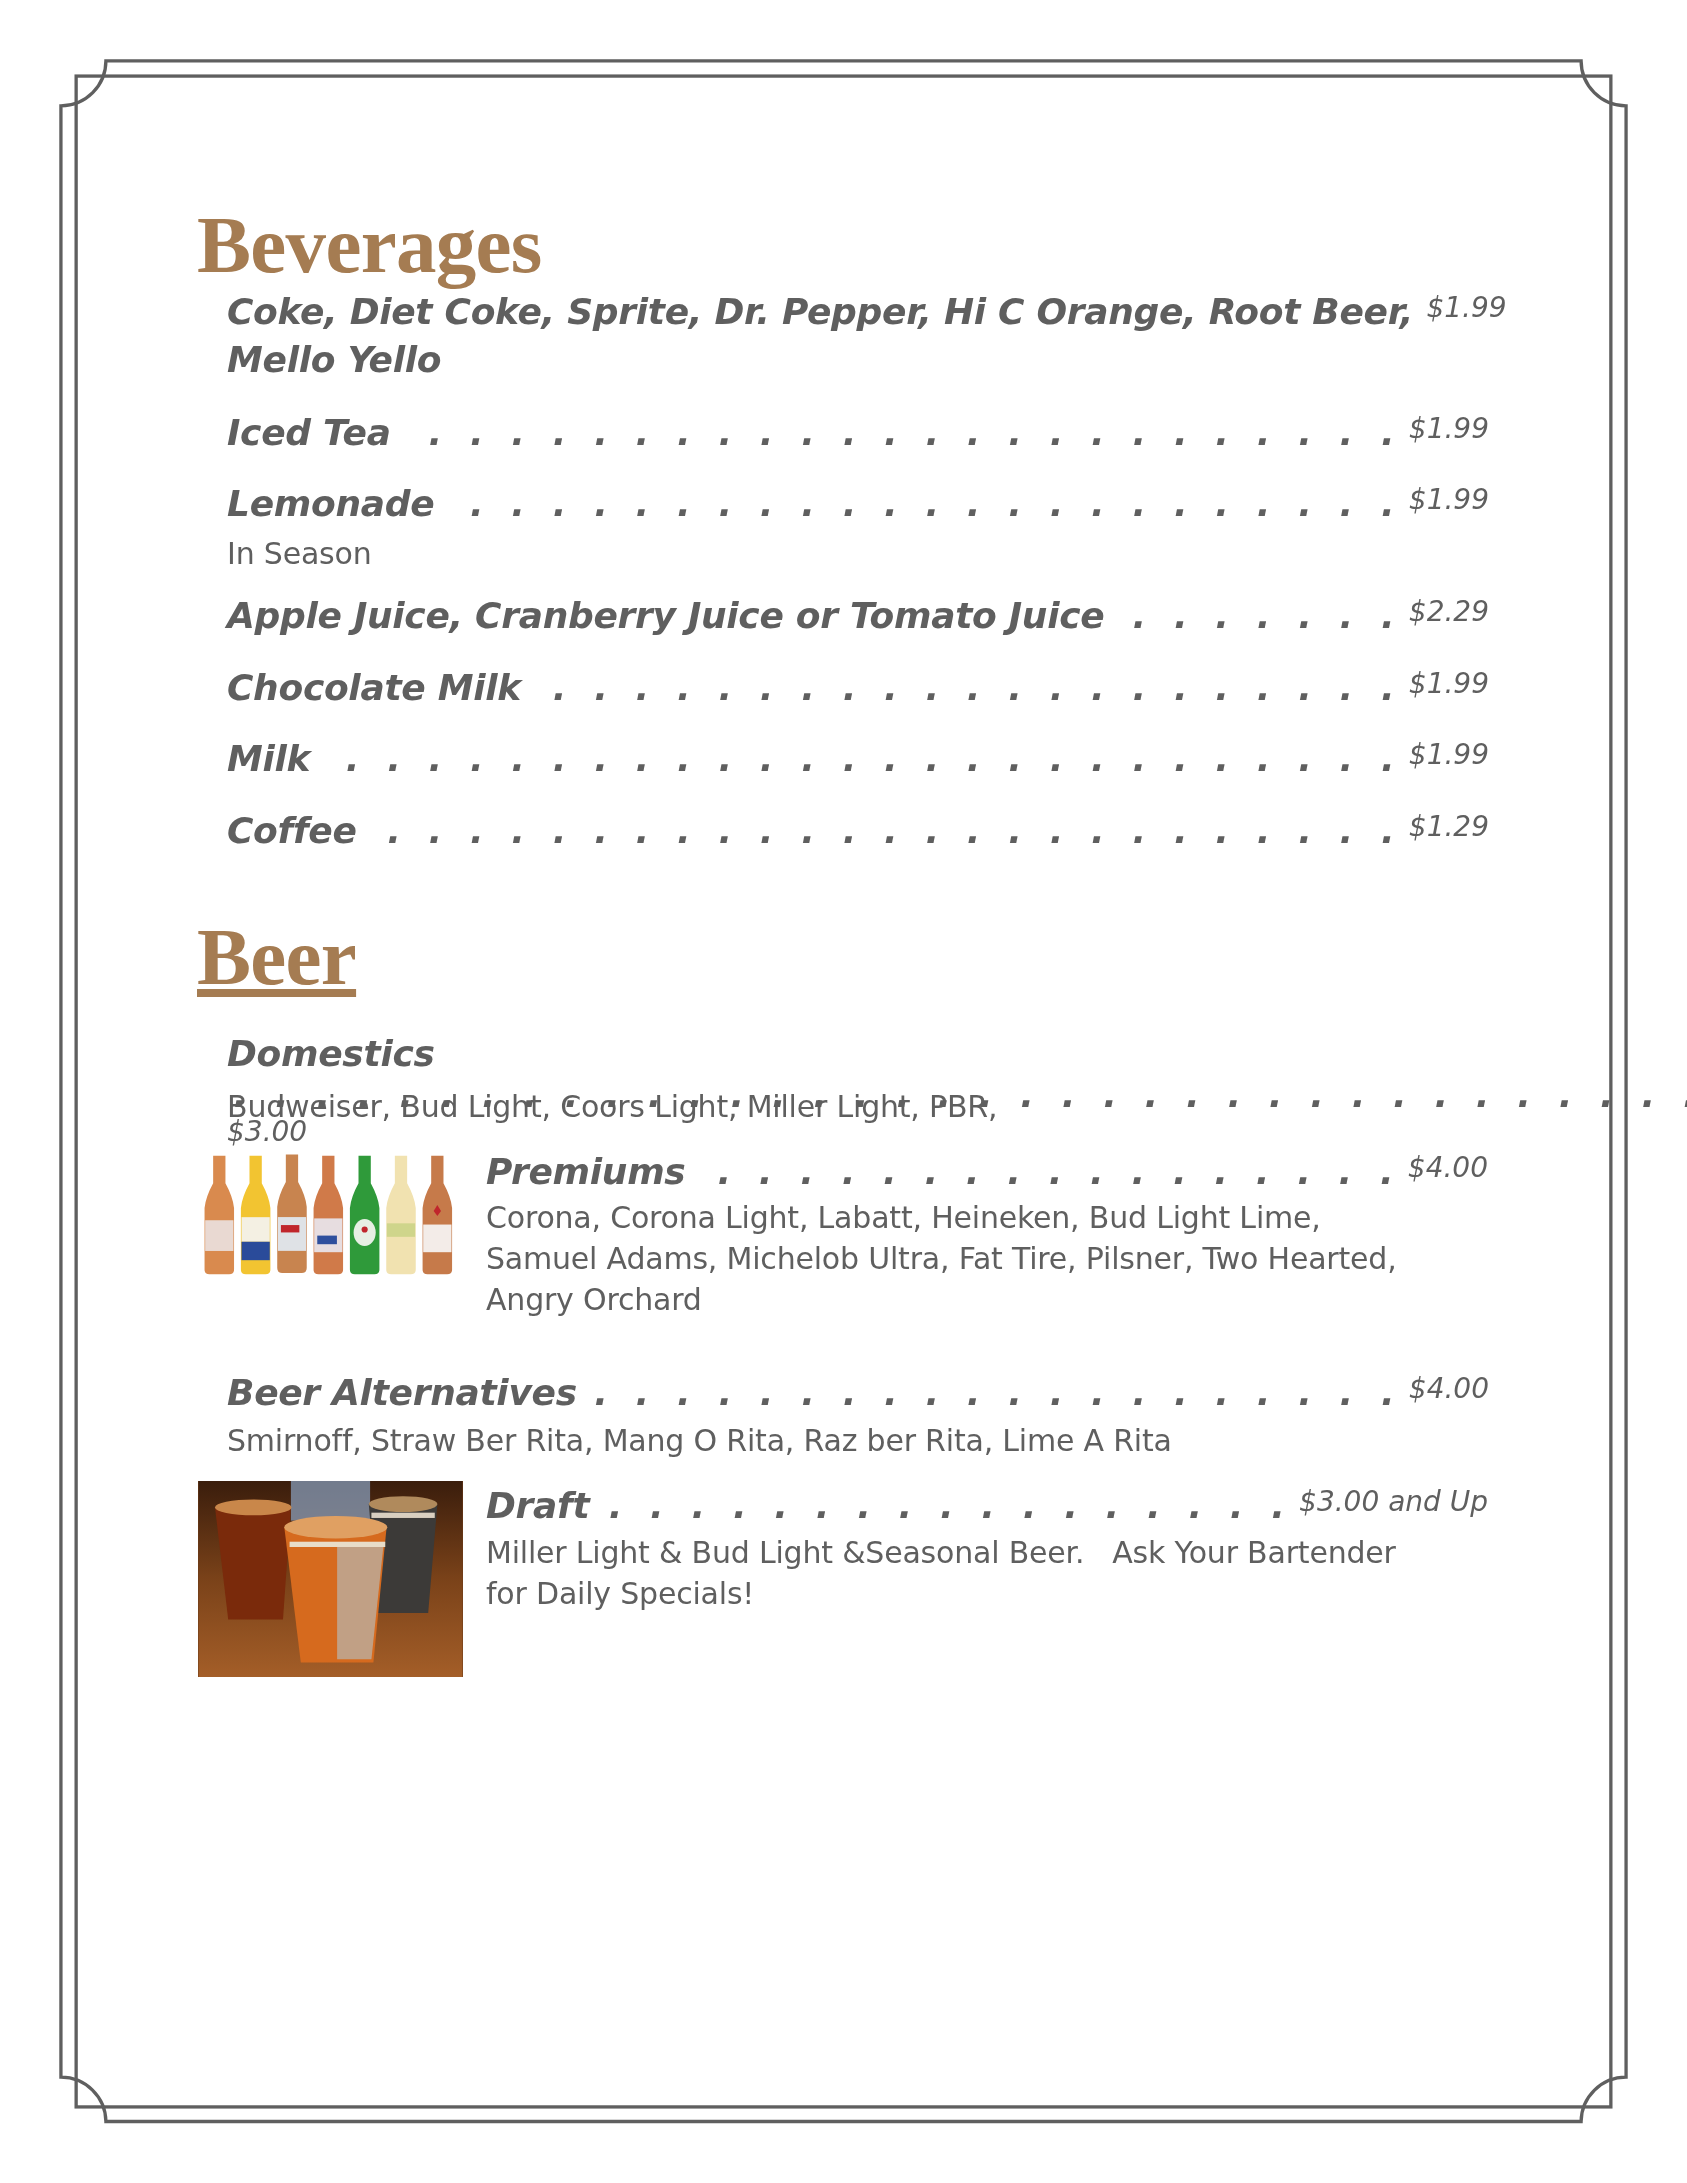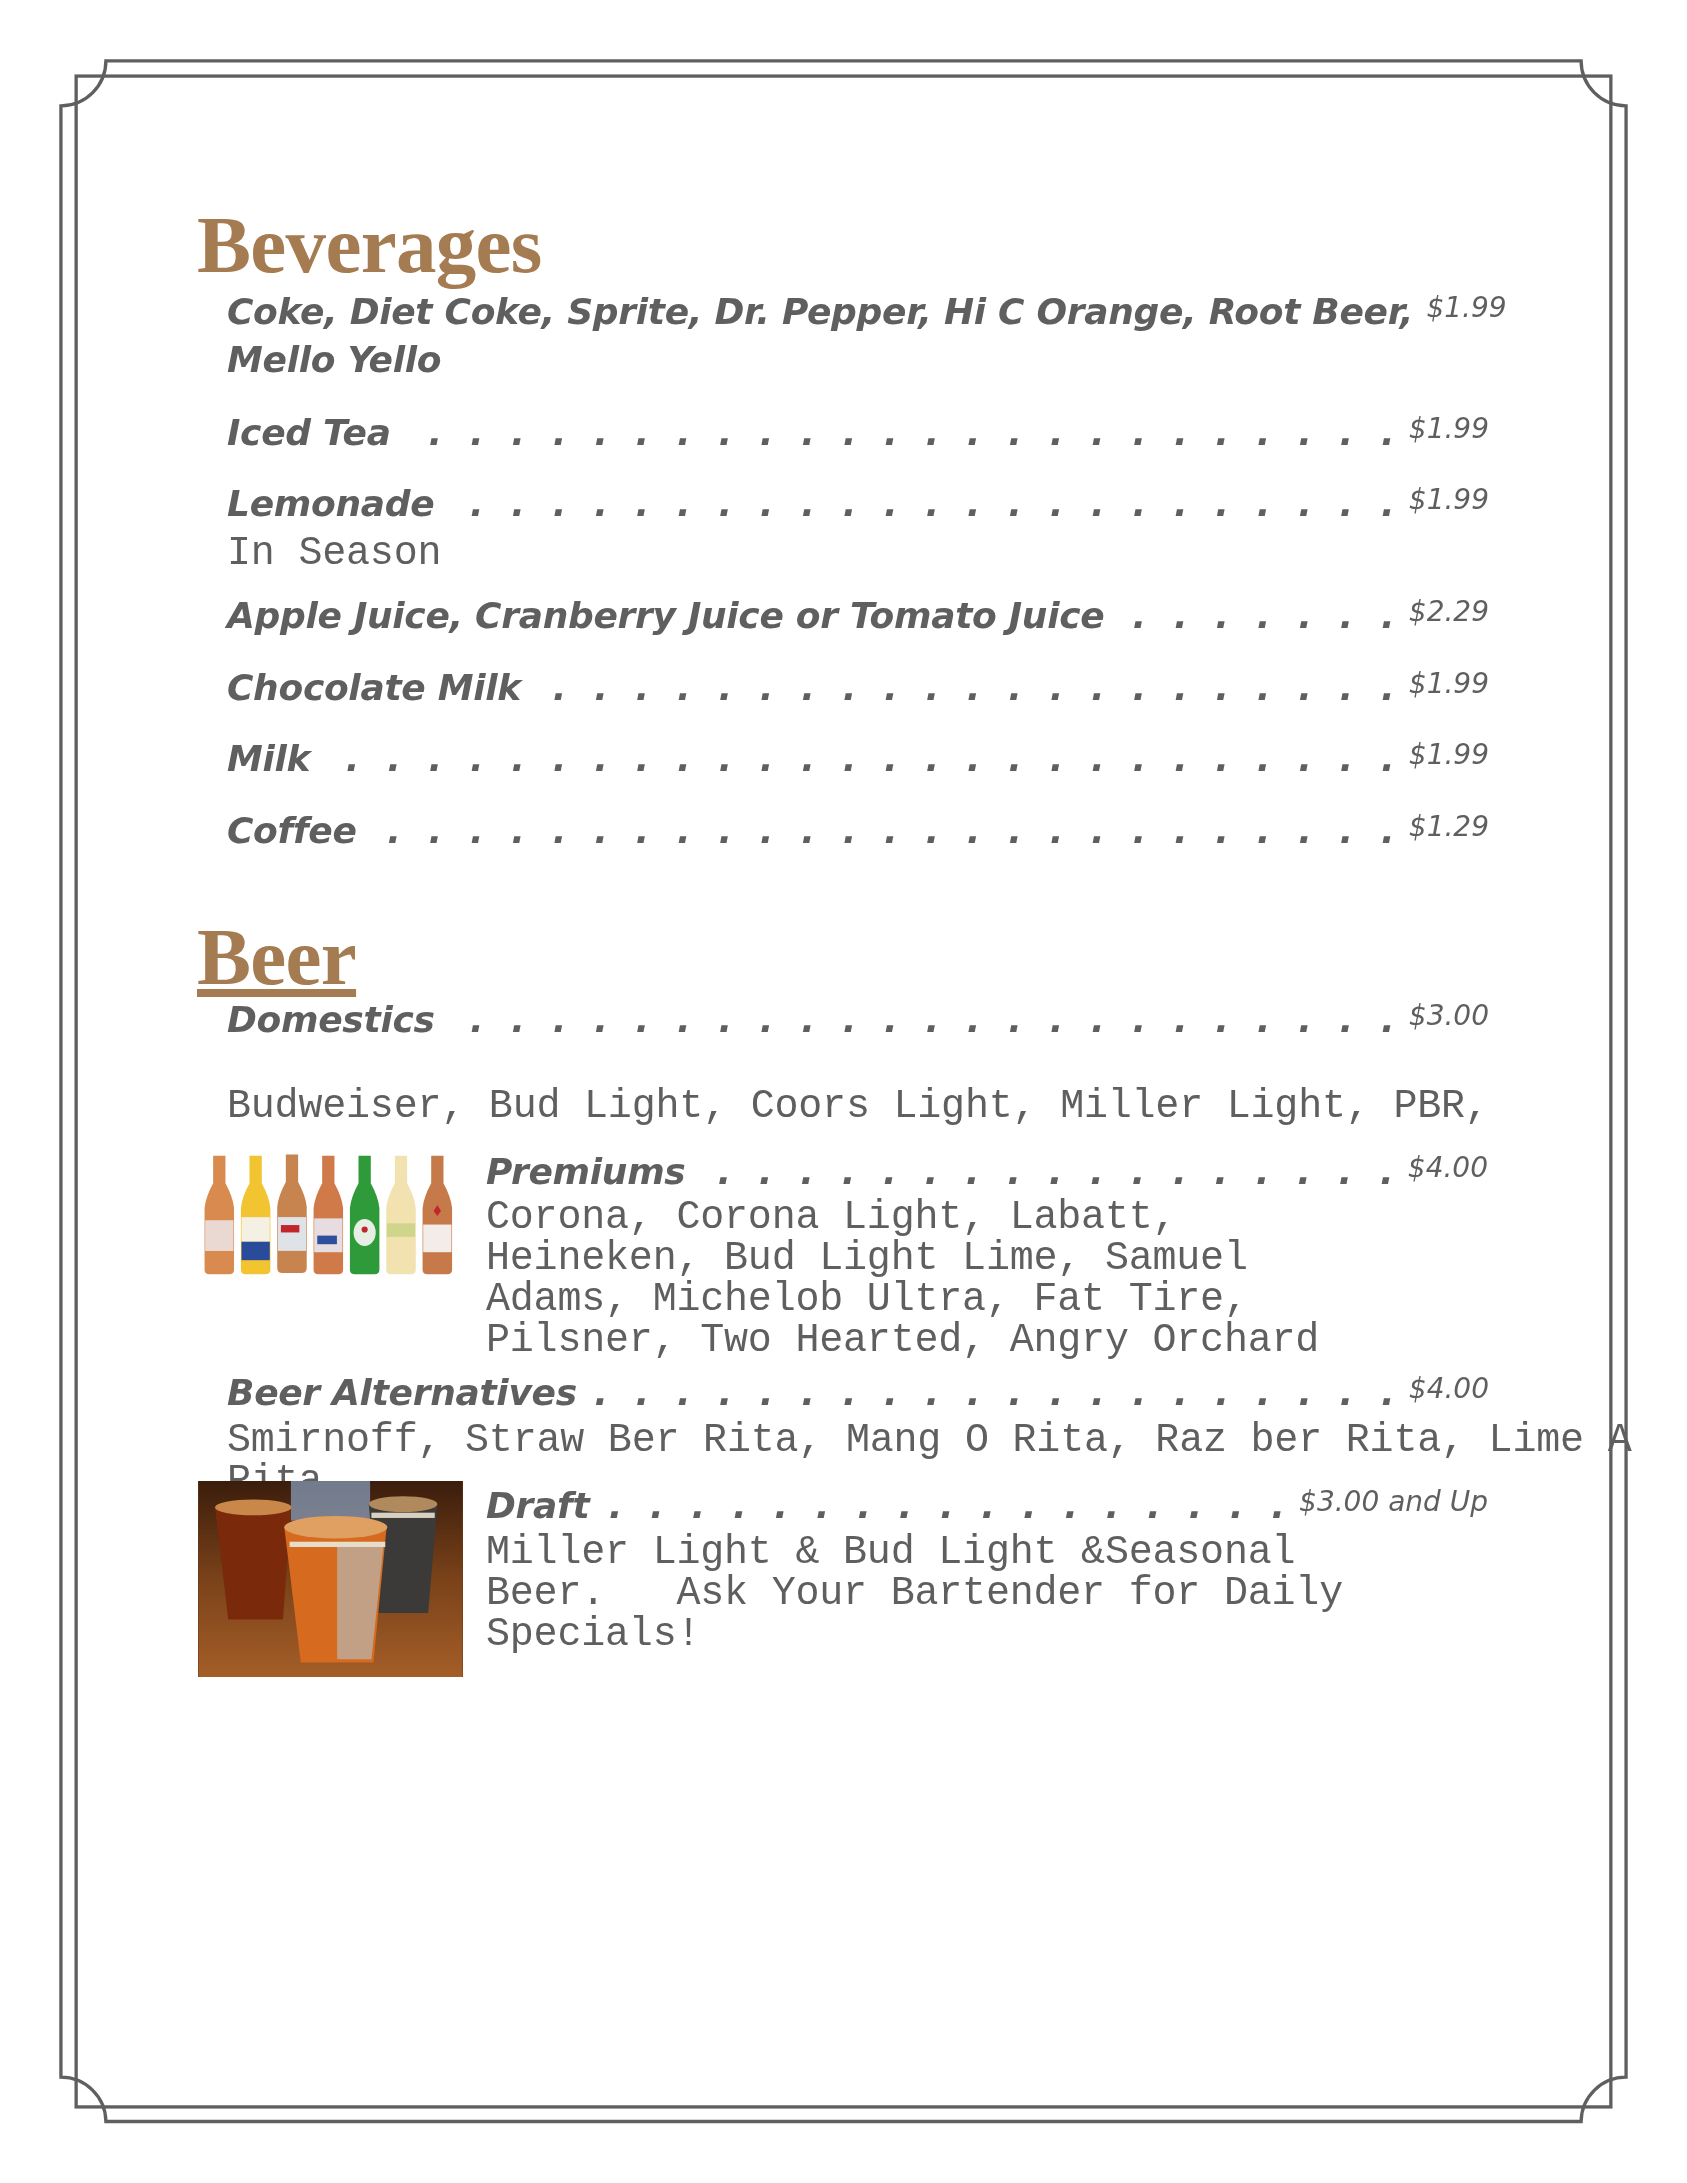--- a/index.html
+++ b/index.html
@@ -8,21 +8,21 @@
   .frame { position: absolute; left: 0; top: 0; width: 1687px; height: 2183px; }
   .heading { position: absolute; left: 197px; font-family: "Liberation Serif", "DejaVu Serif", serif;
              color: #a57c52; font-size: 81px; font-weight: bold; letter-spacing: -0.7px; line-height: 1; margin: 0; }
   .row { position: absolute; display: flex; align-items: flex-start; font-style: italic; }
   .name { font-weight: bold; font-size: 36px; color: #5f5f5f; white-space: nowrap; letter-spacing: -0.3px; }
   .leader { flex: 1; overflow: hidden; white-space: nowrap; font-size: 36px; color: #5f5f5f; margin: 0 6.6px;
             letter-spacing: 7.6px; font-weight: bold; }
   .leader::before { content: ". . . . . . . . . . . . . . . . . . . . . . . . . . . . . . . . . . . . . . . . . . . . . . . . . . . . . . . . . . . . . . . . . . . . . . . . . . . . . . . . . . . . . . . . . . . . . . . . . . . . . . . . . . . . . . . . . . . . . . . . . . . . . . . . . . . . . . . . . . . . ."; }
   .leader { direction: rtl; }
   .price { font-size: 28px; color: #5f5f5f; white-space: nowrap; }
-  .sub { position: absolute; font-size: 40px; color: #5f5f5f; line-height: 41px; letter-spacing: -0.2px; font-family: Liberation Mono, monospace; }
+  .sub { position: absolute; font-size: 30px; color: #5f5f5f; line-height: 41px; letter-spacing: -0.2px; }
   .pic { position: absolute; overflow: hidden; }
 </style>
 </head>
 <body>
 
 <svg class="frame" viewBox="0 0 2550 3300" xmlns="http://www.w3.org/2000/svg">
   <g fill="none" stroke="#5f5f5f" stroke-width="5">
 
     <rect x="115" y="115" width="2320" height="3070"></rect>
 
@@ -73,21 +73,21 @@
 </div>
 
 <div class="row" style="left:227px; top:810px; width:1262px;">
   <span class="name">Coffee</span>
   <span class="leader"></span>
   <span class="price">$1.29</span>
 </div>
 
 <h1 class="heading" style="top:917px;text-decoration:underline;">Beer</h1>
 
-<div class="row" style="left:227px; top:999px; width:1262px;">
+<div class="row" style="left:227px; top:1033px; width:1262px;flex-direction:column;">
   <span class="name">Domestics</span>
   <span class="leader"></span>
   <span class="price">$3.00</span>
 </div>
 <div class="sub" style="left:227px; top:1086px;">Budweiser, Bud Light, Coors Light, Miller Light, PBR,</div>
 
 <div class="pic" style="left:202px; top:1153px; width:259px; height:129px;">
   <svg width="259" height="129" viewBox="0 0 392 195" xmlns="http://www.w3.org/2000/svg">
     <defs>
       <g id="bottle">

